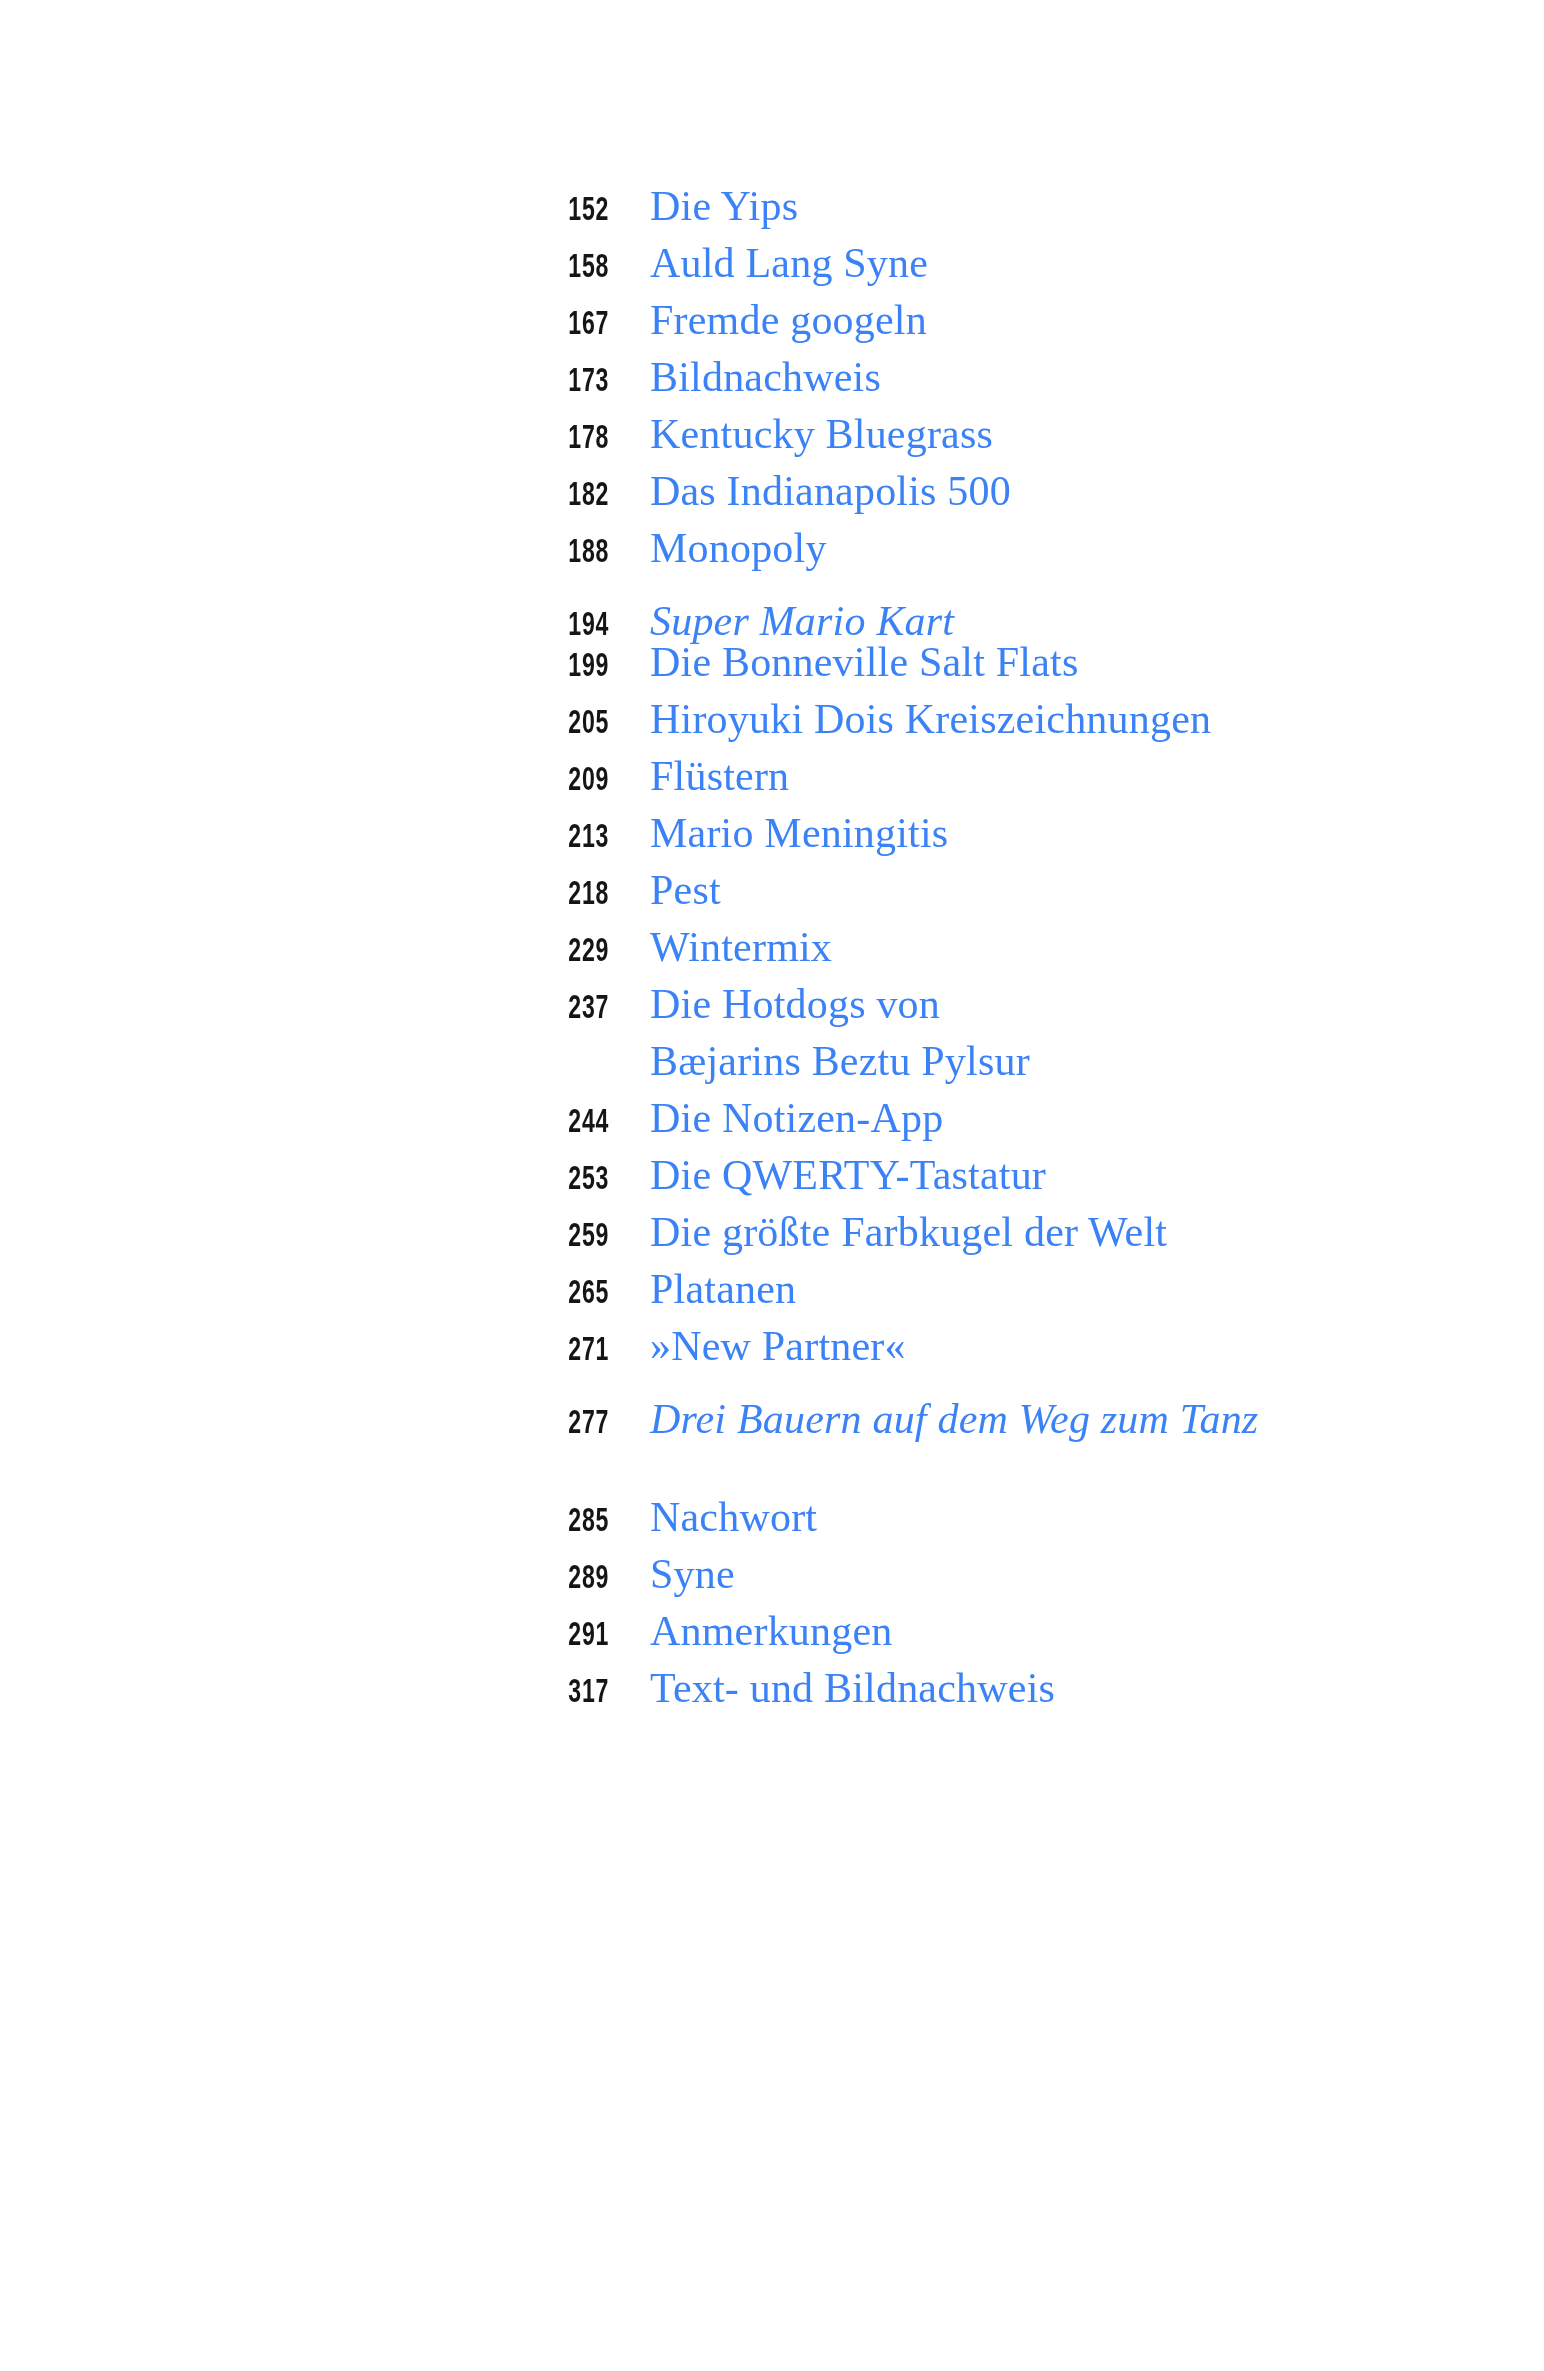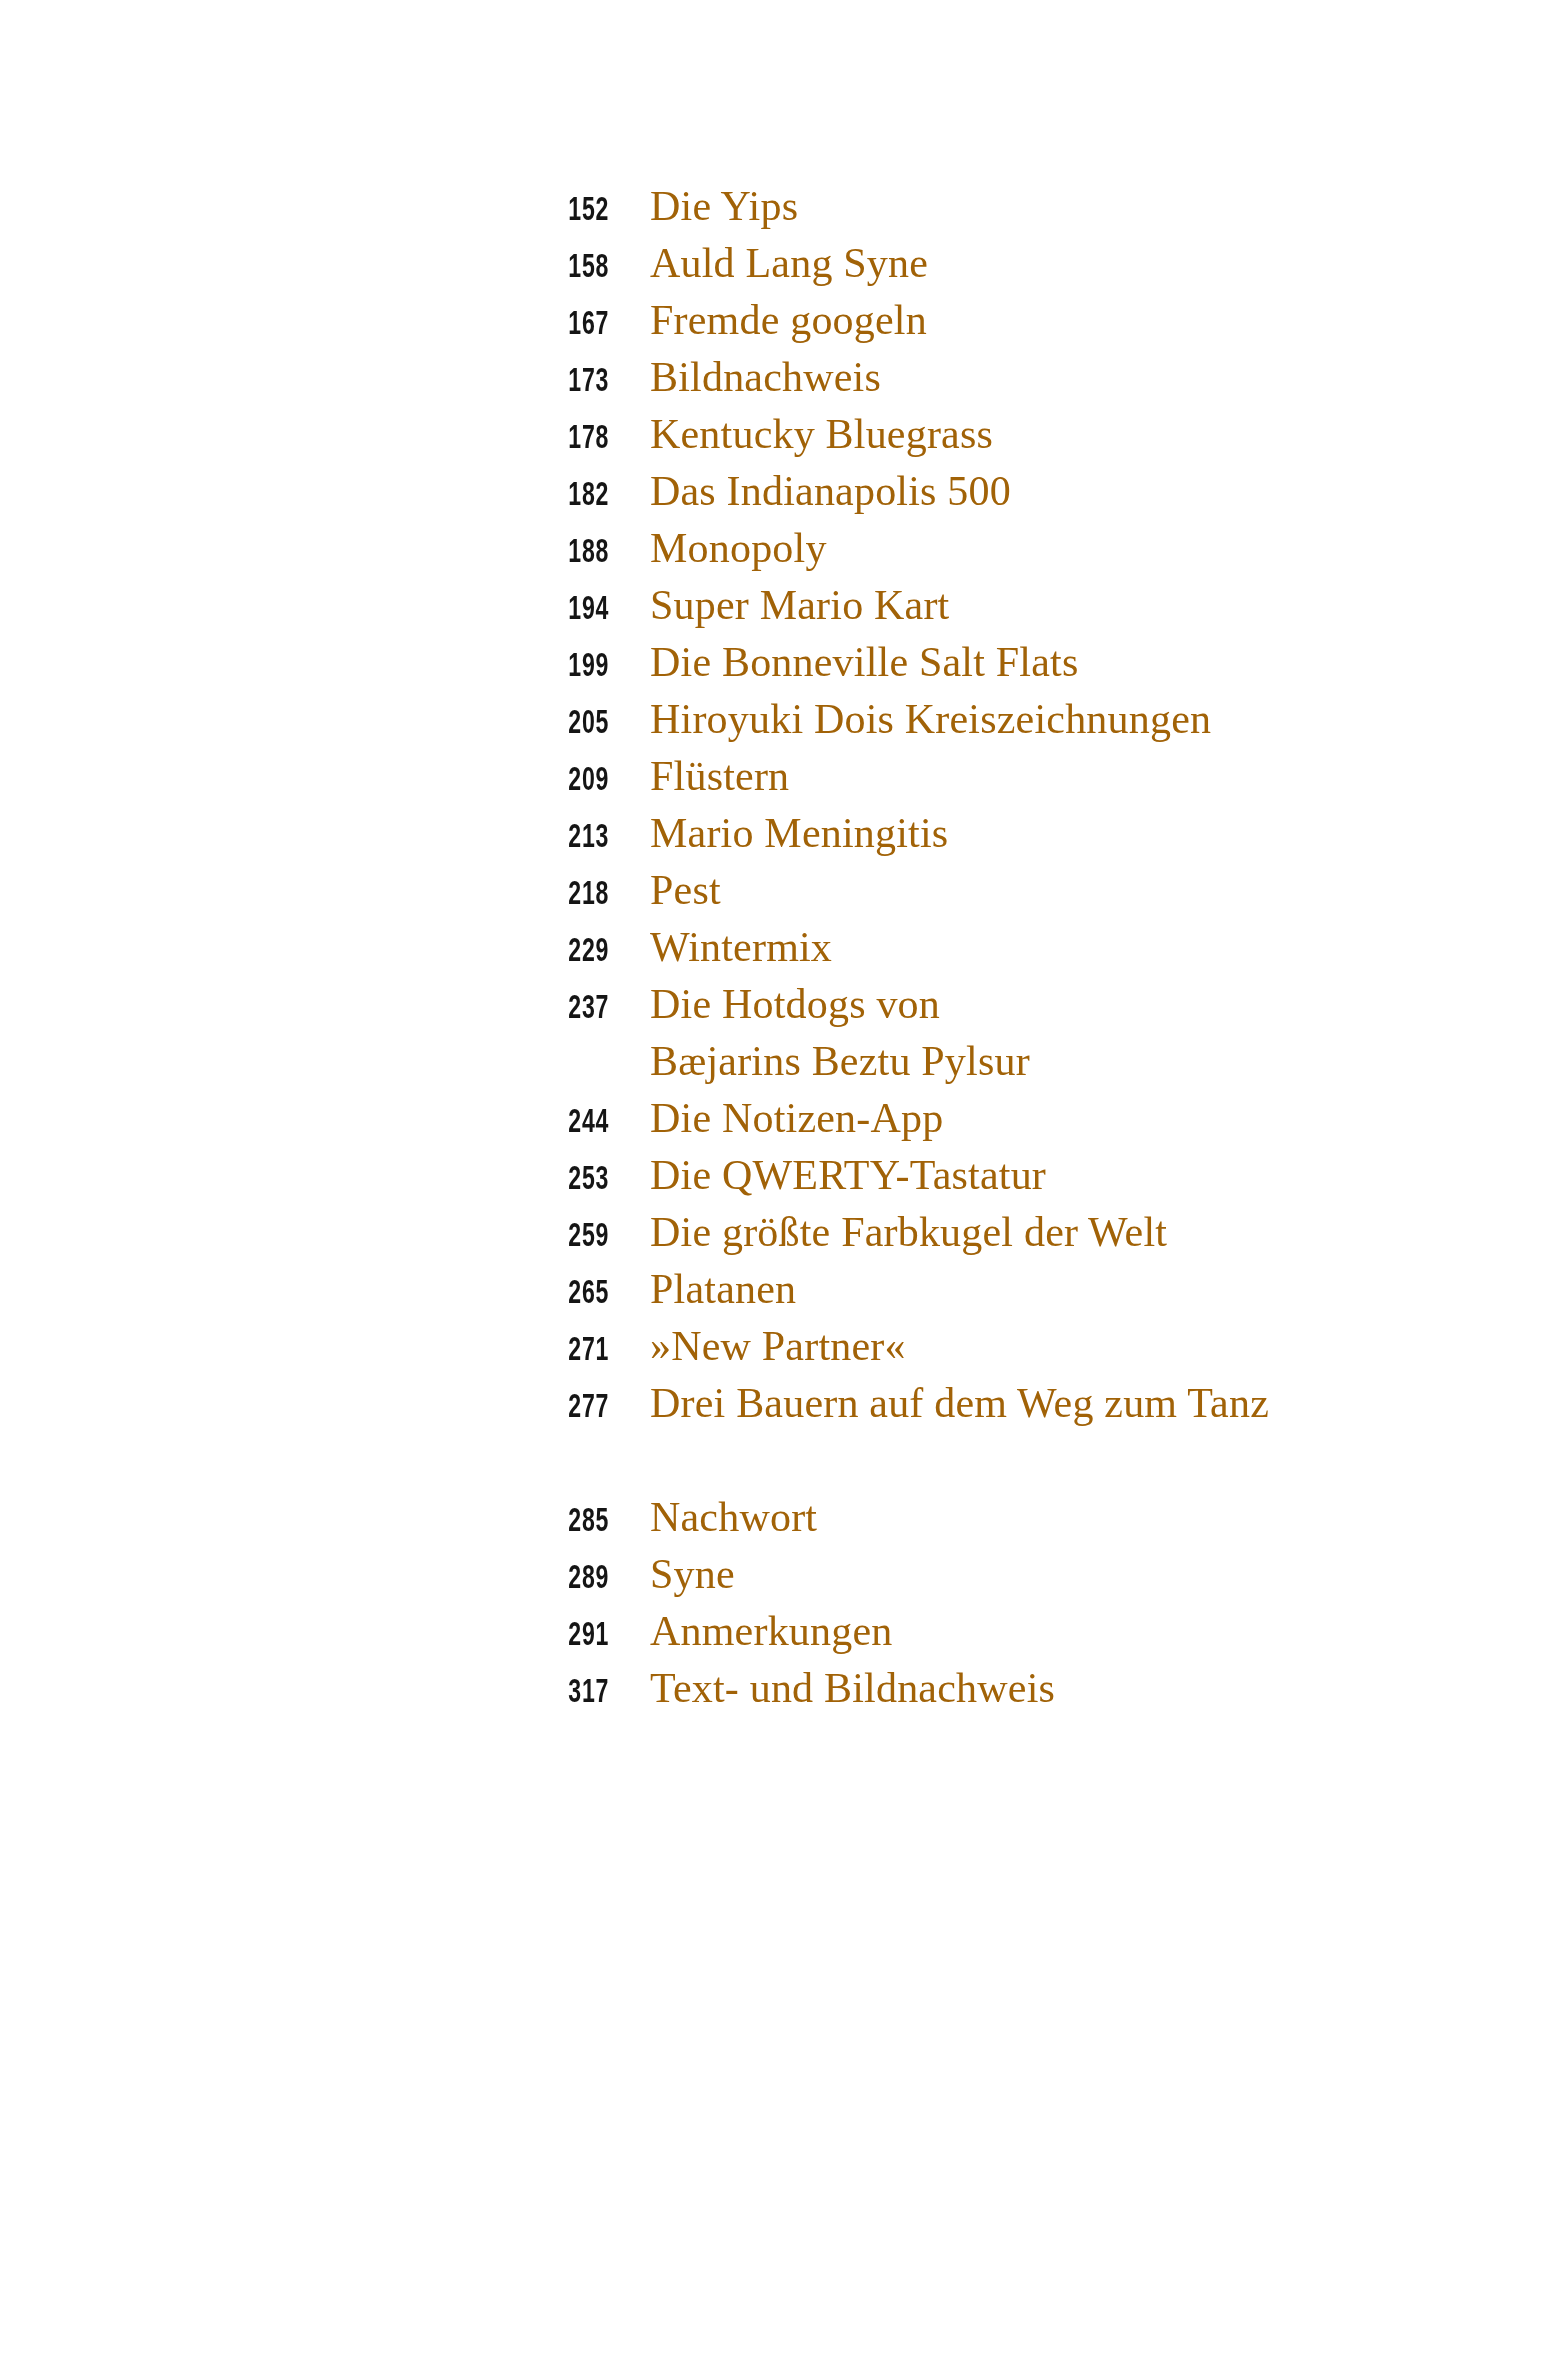--- a/index.html
+++ b/index.html
@@ -43,23 +43,25 @@
     transform: scaleX(0.70);
     transform-origin: 100% 60%;
     color: #151515;
   }
   .title {
     display: block;
     margin-left: 41px;
     font-size: 42px;
     letter-spacing: 0.2px;
     white-space: pre;
-    color: #a16207;
+    color: #3b82f6;
   }
   .title.italic {
+    font-style: italic;
+    margin-top: 16px;
   }
   .section-gap {
     height: 57px;
   }
 </style>
 </head>
 <body>
 
 <div class="book-page">
   <div class="toc-root">

